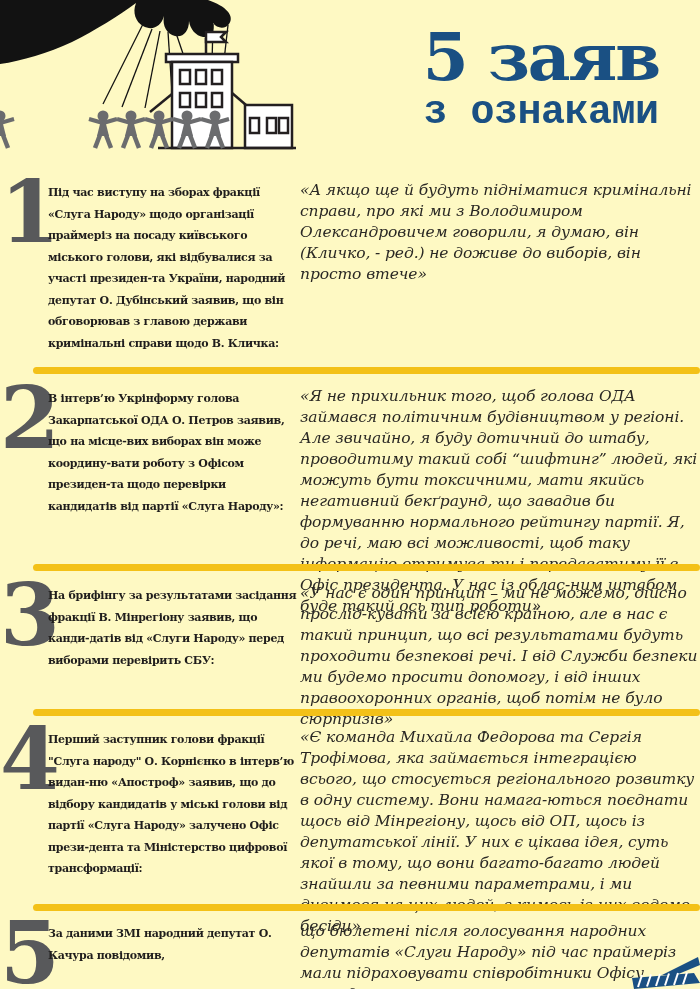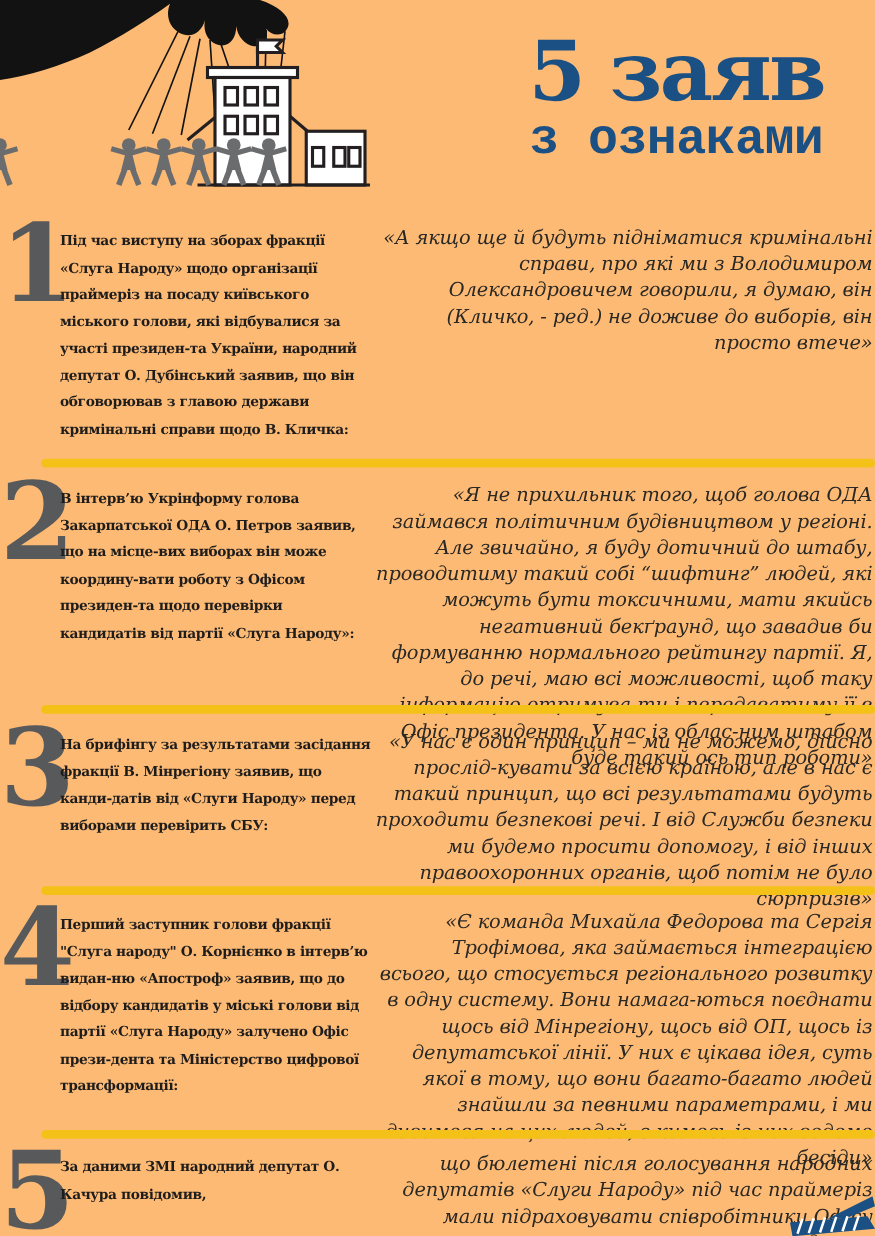--- a/index.html
+++ b/index.html
@@ -1,17 +1,17 @@
 <!DOCTYPE html>
 <html><head>
 <meta charset="utf-8">
 <style>
   html,body{margin:0;padding:0;background:#ffffff;}
   .page{
-    position:relative;width:700px;height:989px;background:#fdba74;
+    position:relative;width:700px;height:989px;background:#fef9c3;
     overflow:hidden;font-family:"DejaVu Serif", serif;
   }
   
   .illustration{position:absolute;left:0;top:0;width:340px;height:168px;}
   .title-block{position:absolute;left:390px;top:24px;width:302px;text-align:center;color:#1a5083;}
   .title-main{font-size:66px;line-height:66px;font-weight:bold;letter-spacing:-2px;}
   .title-sub{font-size:40px;line-height:38px;font-weight:bold;margin-top:4px;letter-spacing:-0.5px;font-family:Liberation Mono, monospace;}
   
   .row{position:absolute;left:0;width:700px;}
   .num{
@@ -20,21 +20,20 @@
   }
   .statement{
     position:absolute;left:48px;top:2px;width:250px;
     font-weight:bold;font-size:11px;line-height:21.5px;color:#1f1d1c;
     letter-spacing:-0.3px;
   }
   .quote{
     position:absolute;left:300px;top:0;width:398px;
     font-style:italic;font-size:15.5px;line-height:21px;color:#2a2824;
     letter-spacing:-0.1px;
-    text-align:right;
   }
   .bar{
     position:absolute;left:33px;width:667px;height:7px;
     background:#f3c118;border-radius:4px;
   }
   .logo{position:absolute;right:0;bottom:0;width:72px;height:36px;}
 </style>
 </head>
 <body>
 

